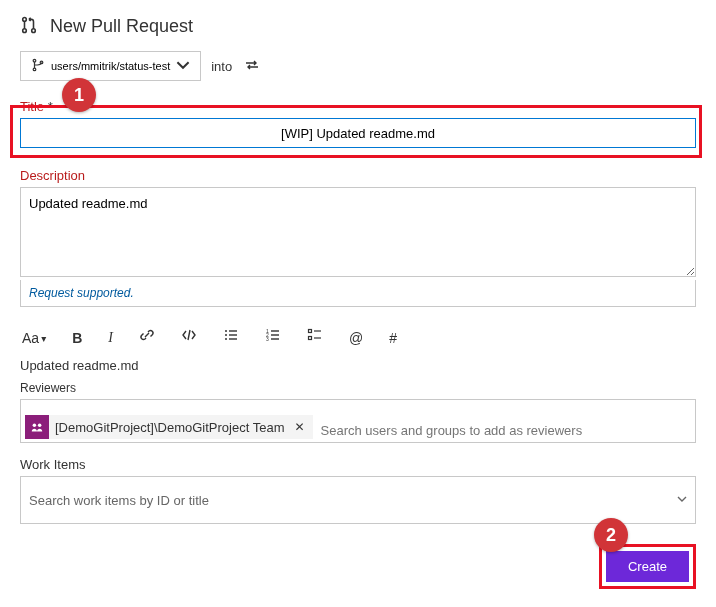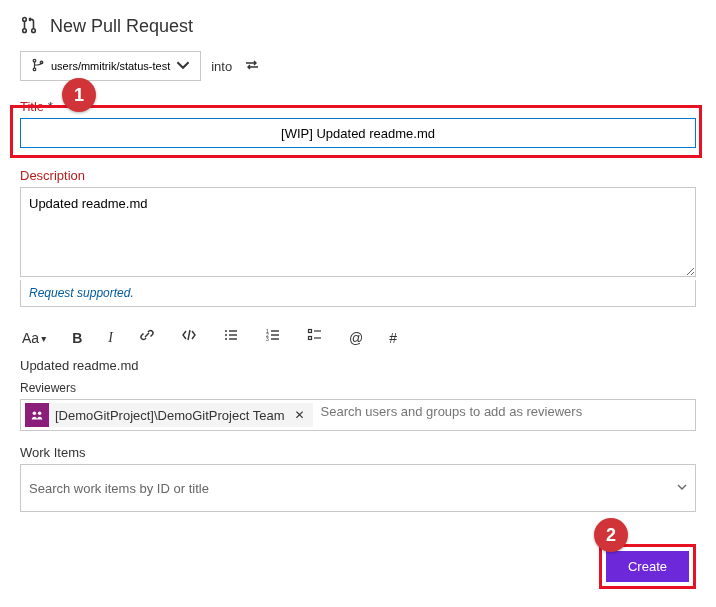--- a/index.html
+++ b/index.html
@@ -109,24 +109,24 @@
     background: none; border: none; cursor: pointer;
     color: #333; font-size: 14px; padding: 2px;
     display: inline-flex; align-items: center;
   }
   .tb-btn .chev { font-size: 10px; margin-left: 2px; }
   .preview-text { font-size: 13px; margin-bottom: 8px; }
   .reviewers-label { font-size: 12px; margin-bottom: 4px; }
   .reviewers-box {
     border: 1px solid #c8c8c8;
     display: flex;
-    align-items: flex-start;
+    align-items: flex-end;
     gap: 6px;
     padding: 3px 4px;
-    height: 32px;
+    height: 44px;
   }
   .chip {
     display: inline-flex;
     align-items: center;
     gap: 6px;
     background: #f4f4f4;
     padding: 0 4px 0 0;
     height: 24px;
     font-size: 13px;
   }

